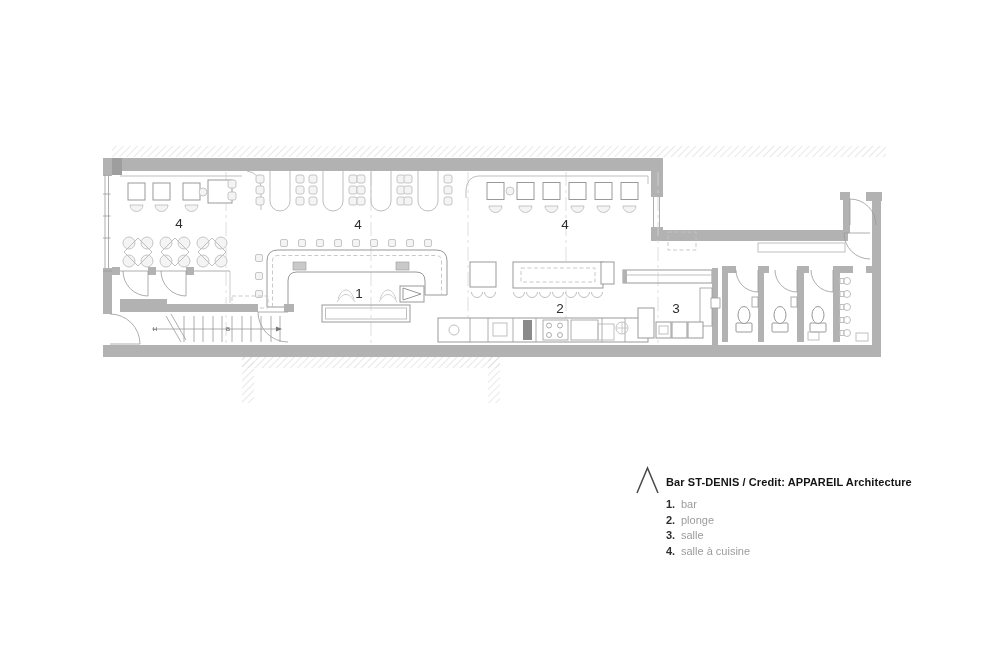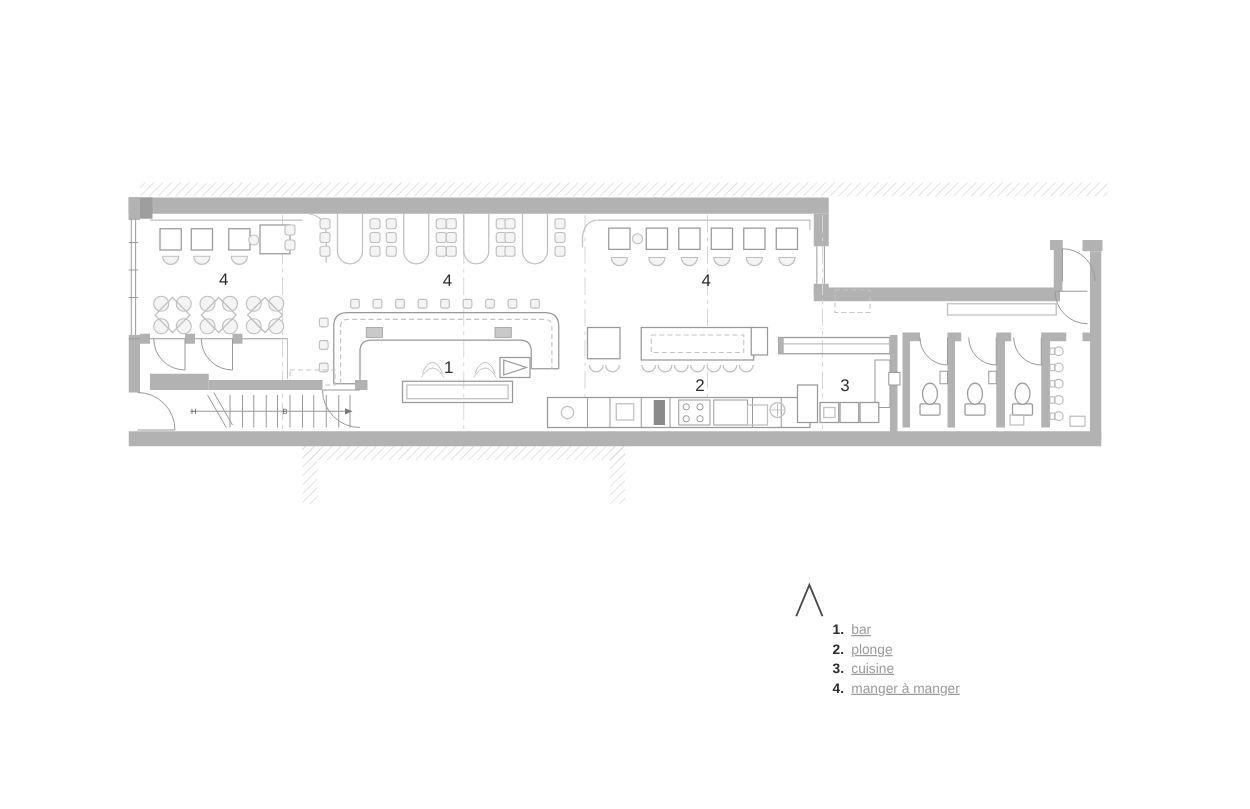--- a/index.html
+++ b/index.html
@@ -20,21 +20,21 @@
   .eq{fill:#c9c9c9;stroke:var(--line,#999);stroke-width:0.6;}
   text.room{font-size:13.5px;fill:var(--label,#2d2d2d);}
   text.tiny{font-size:6px;fill:#555;}
 
   
   .legend-title{position:absolute;left:666px;top:476px;font-size:11px;font-weight:bold;
                 color:var(--title,#141414);letter-spacing:0.1px;white-space:nowrap;}
   .legend-items{position:absolute;left:666px;top:498px;}
   .legend-row{display:flex;align-items:baseline;height:15.6px;font-size:11px;}
   .legend-row .num{font-weight:bold;color:var(--label,#2d2d2d);width:15px;}
-  .legend-row .lab{color:var(--legend-label,#9c9c9c);text-decoration:underline;}
+  .legend-row .lab{color:var(--legend-label,#9c9c9c);}
   .north{position:absolute;left:634px;top:465px;}
 </style>
 </head>
 <body>
 
 <div class="stage">
 
 <svg class="plan-svg" width="1000" height="647" viewBox="0 0 1000 647">
   <defs>
     <pattern id="ht" patternUnits="userSpaceOnUse" width="5" height="5" patternTransform="rotate(45)">
@@ -349,32 +349,33 @@
     <text class="room" x="560" y="313" text-anchor="middle">2</text>
     <text class="room" x="676" y="313" text-anchor="middle">3</text>
     <text class="tiny" x="155" y="331" text-anchor="middle">H</text>
     <text class="tiny" x="228" y="331" text-anchor="middle">B</text>
   </g>
 </svg>
 
 <svg class="north" width="28" height="32">
   <polyline points="3,28 13.5,3 24,28" fill="none" stroke="#4a4a4a" stroke-width="1.5"></polyline>
 </svg>
+<div class="legend-title">Bar ST-DENIS / Credit: APPAREIL Architecture</div>
 <div class="legend-items">
   <div class="legend-row">
     <span class="num">1.</span>
     <span class="lab">bar</span>
   </div>
   <div class="legend-row">
     <span class="num">2.</span>
     <span class="lab">plonge</span>
   </div>
   <div class="legend-row">
     <span class="num">3.</span>
-    <span class="lab">cuisine</span>
+    <span class="lab">salle</span>
   </div>
   <div class="legend-row">
     <span class="num">4.</span>
-    <span class="lab">manger à manger</span>
+    <span class="lab">salle à cuisine</span>
   </div>
 </div>
 
 </div>
 
 </body></html>

